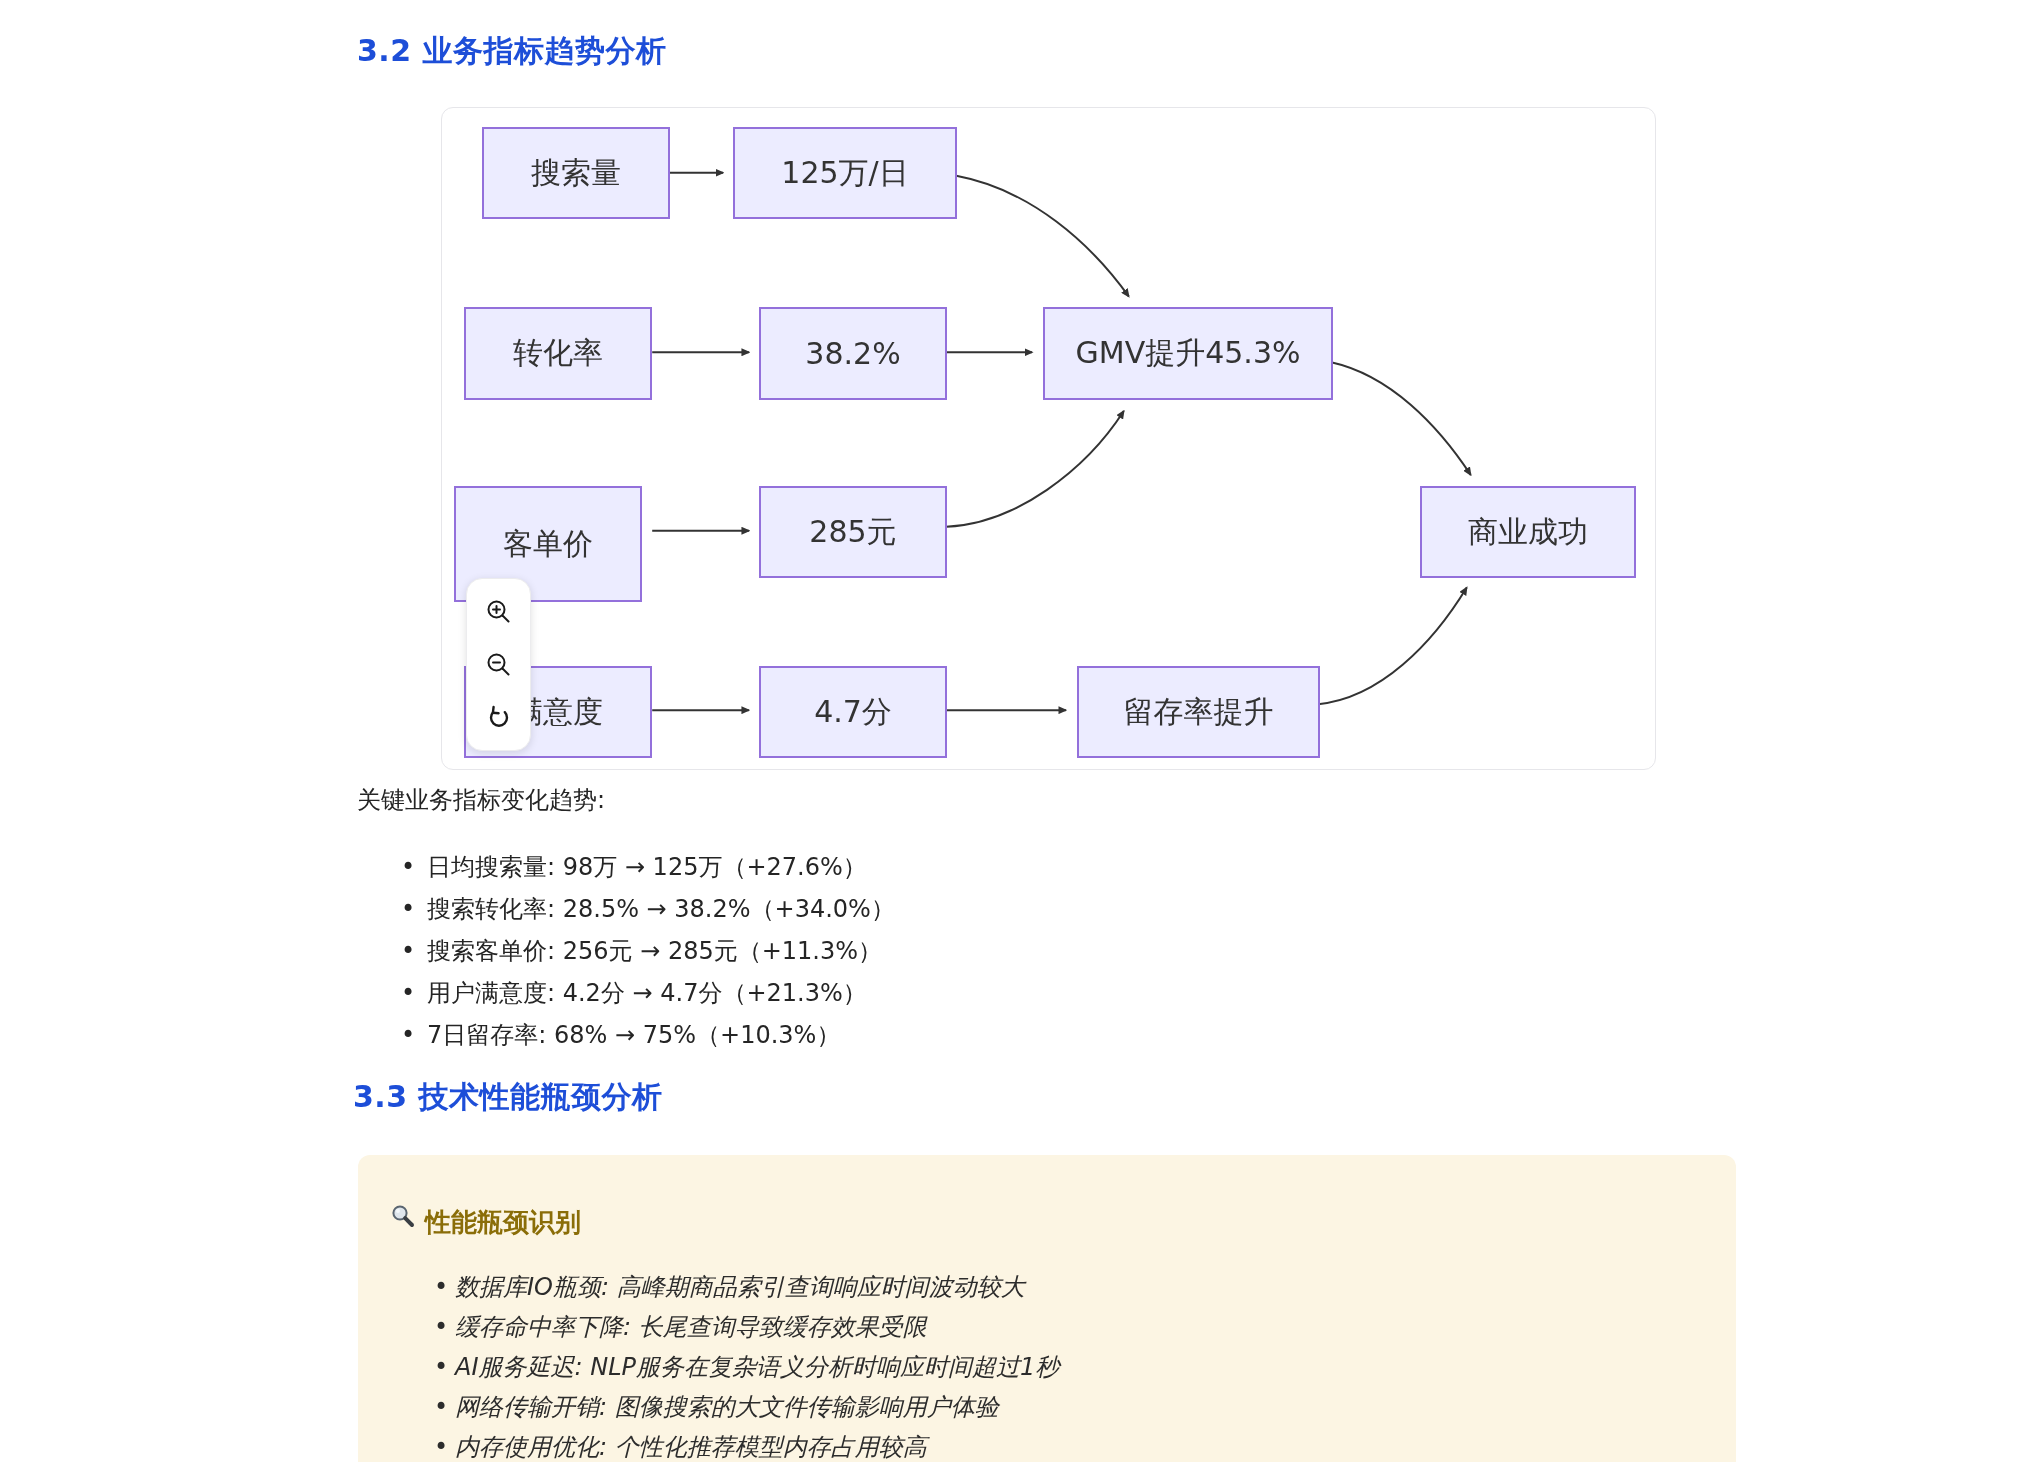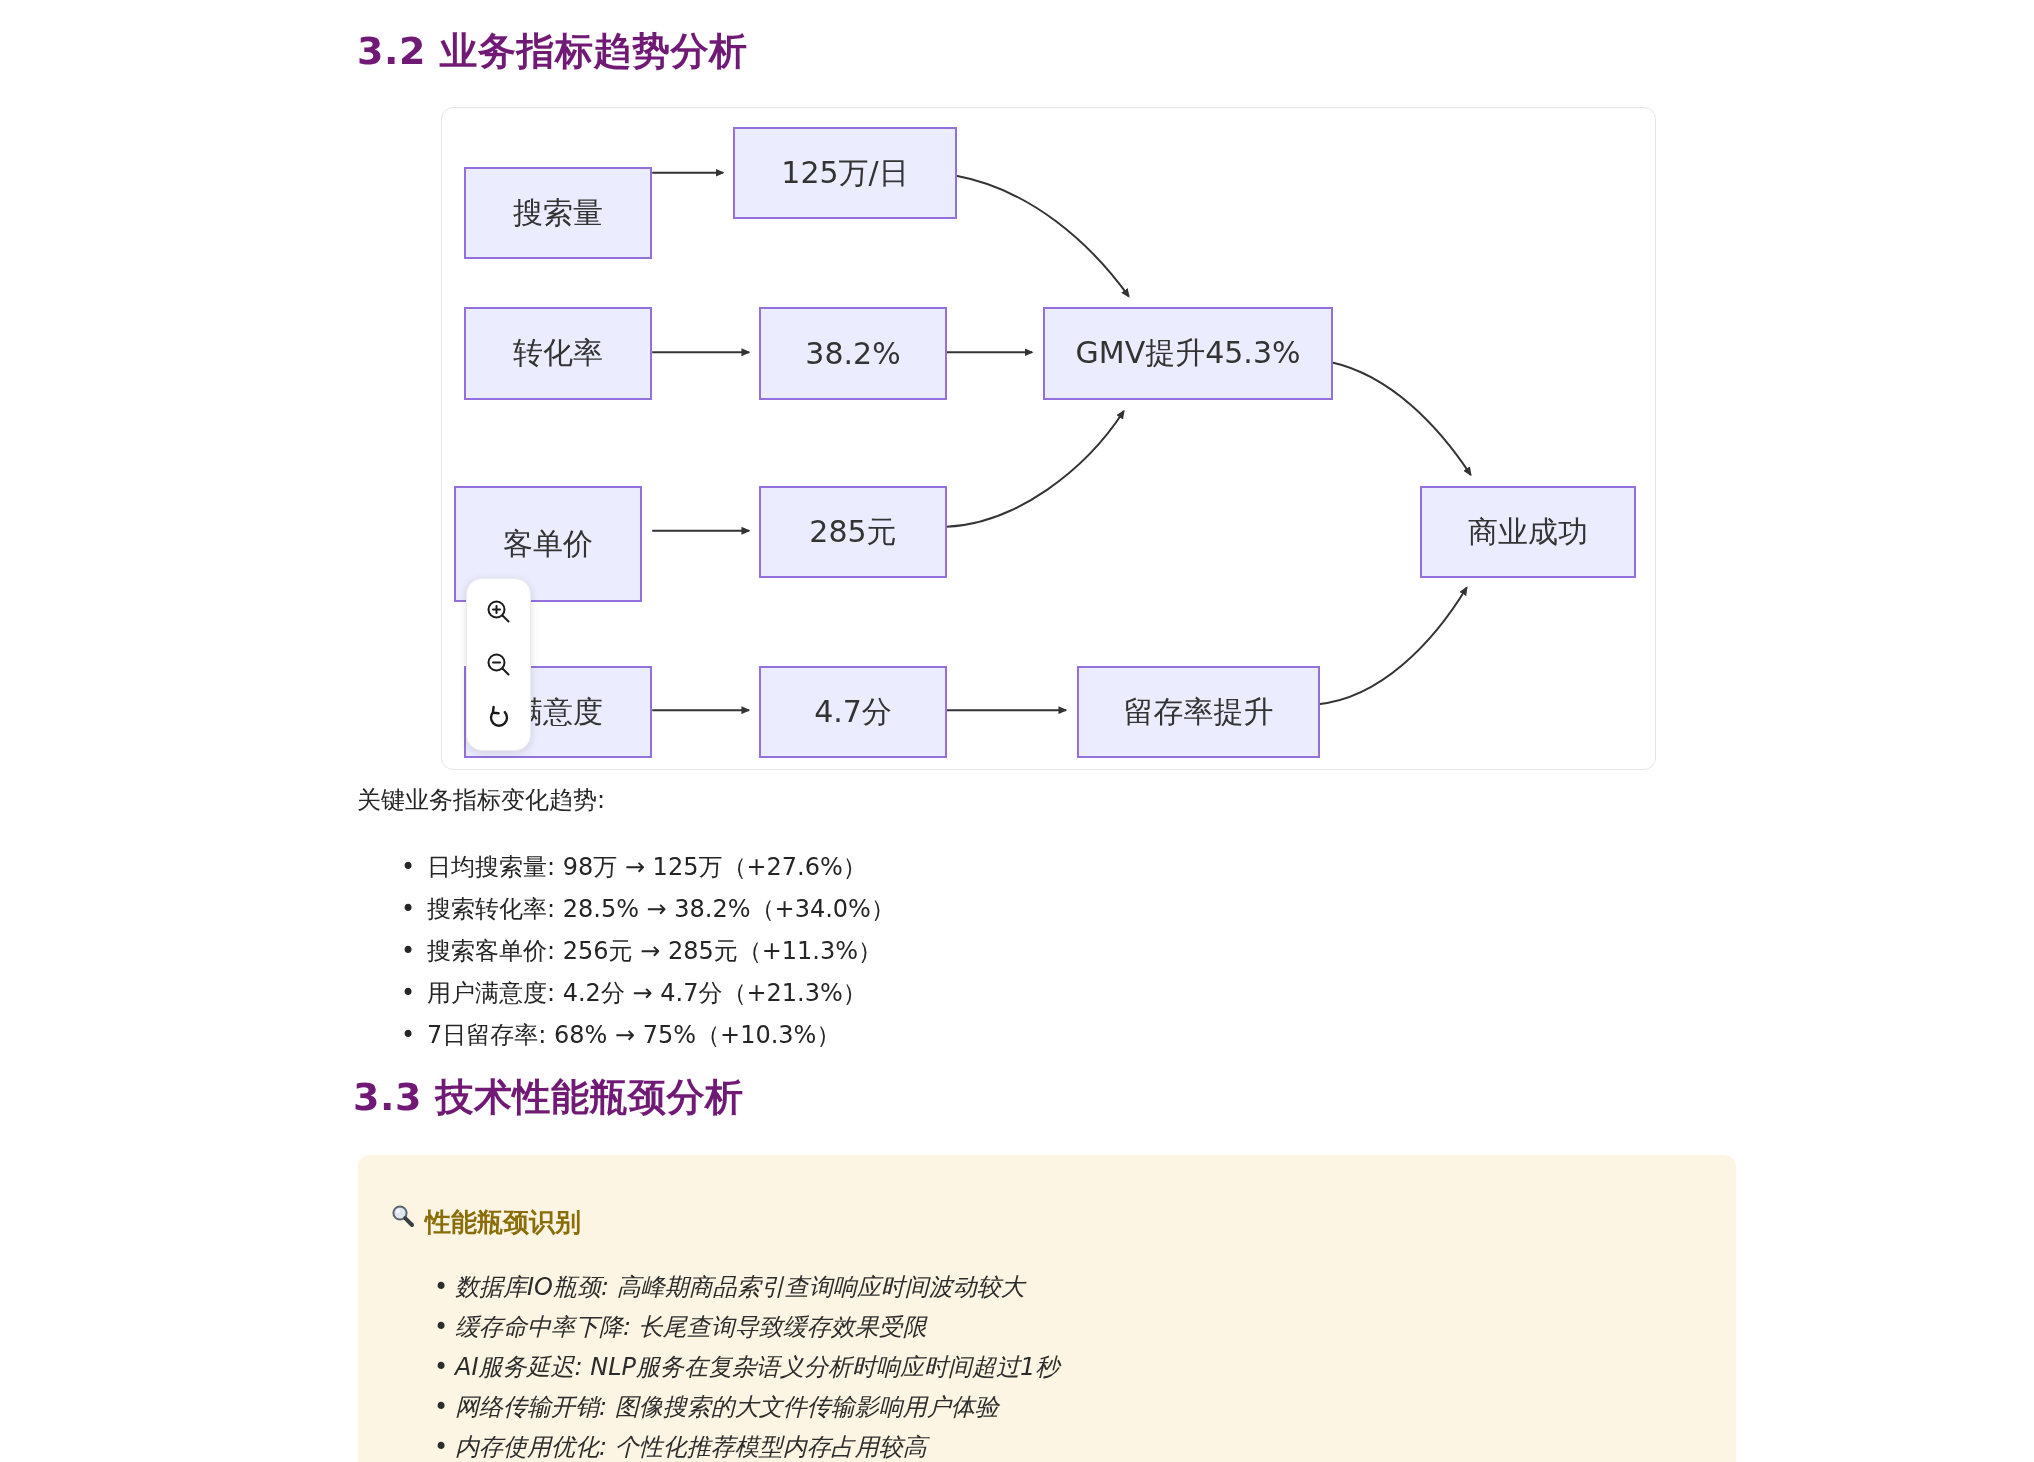--- a/index.html
+++ b/index.html
@@ -2,41 +2,41 @@
 <html><head>
 <meta charset="utf-8">
 <style>
   html,body{margin:0;padding:0;background:#ffffff;}
   body{
     width:2034px;height:1462px;position:relative;overflow:hidden;
     font-family:"DejaVu Sans","Liberation Sans",sans-serif;
     -webkit-font-smoothing:antialiased;
   }
   .h2{
-    position:absolute;font-size:38px;font-weight:700;color:#701a75;
+    position:absolute;font-size:30px;font-weight:700;color:#1d4ed8;
     line-height:38px;letter-spacing:.5px;white-space:nowrap;
   }
   #h2-32{left:357px;top:32px;}
   #h2-33{left:353px;top:1078px;}
 
   
   .diagram-card{
     position:absolute;left:441px;top:107px;width:1215px;height:663px;
     background:#ffffff;border:1px solid #e6e6ea;border-radius:12px;
     box-sizing:border-box;
   }
   .diagram-card svg.edges{position:absolute;left:0;top:0;width:100%;height:100%;}
   .node{
     position:absolute;box-sizing:border-box;
     background:#ECECFF;border:2px solid #9370DB;
     display:flex;align-items:center;justify-content:center;
     font-size:30px;color:#333333;white-space:nowrap;
   }
   
-  .n0{left:22px;  top:19px;  width:188px;height:92px;margin-top:40px;}
+  .n0{left:40px;  top:19px;  width:188px;height:92px;}
   .n1{left:291px; top:19px;  width:224px;height:92px;}
   .n2{left:22px;  top:199px; width:188px;height:93px;}
   .n3{left:317px; top:199px; width:188px;height:93px;}
   .n4{left:12px;  top:378px; width:188px;height:116px;text-align:center;}
   .n5{left:317px; top:378px; width:188px;height:92px;}
   .n6{left:22px;  top:558px; width:188px;height:92px;}
   .n7{left:317px; top:558px; width:188px;height:92px;}
   .n8{left:601px; top:199px; width:290px;height:93px;}
   .n9{left:635px; top:558px; width:243px;height:92px;}
   .n10{left:978px;top:378px; width:216px;height:92px;}

